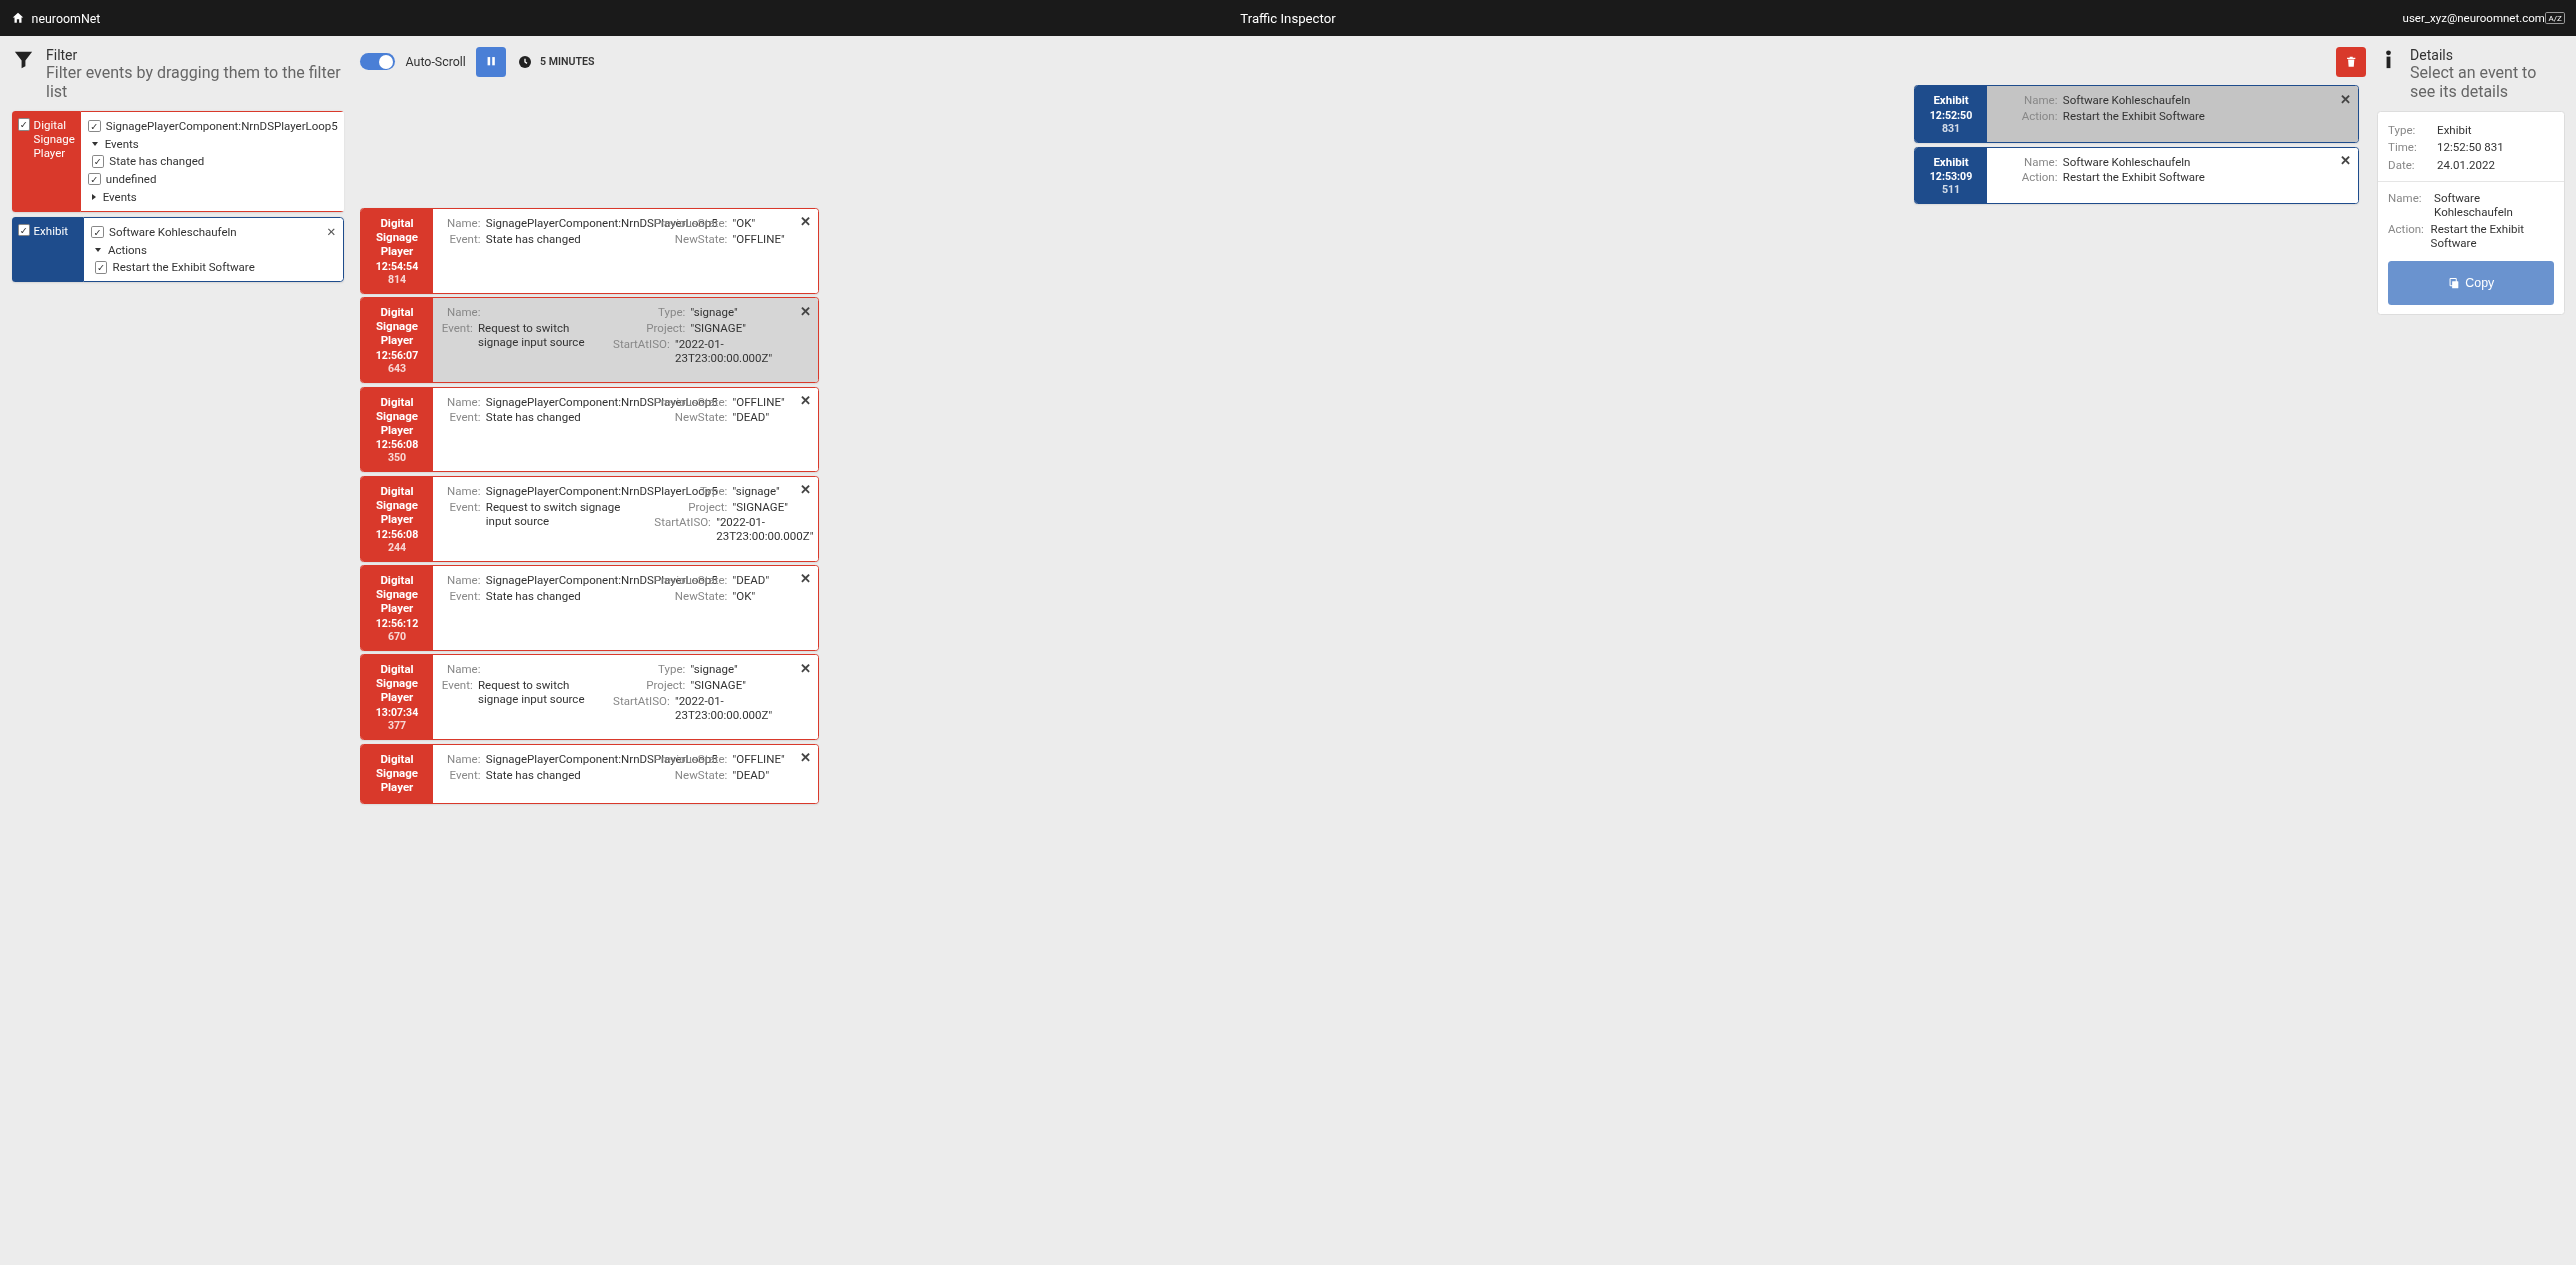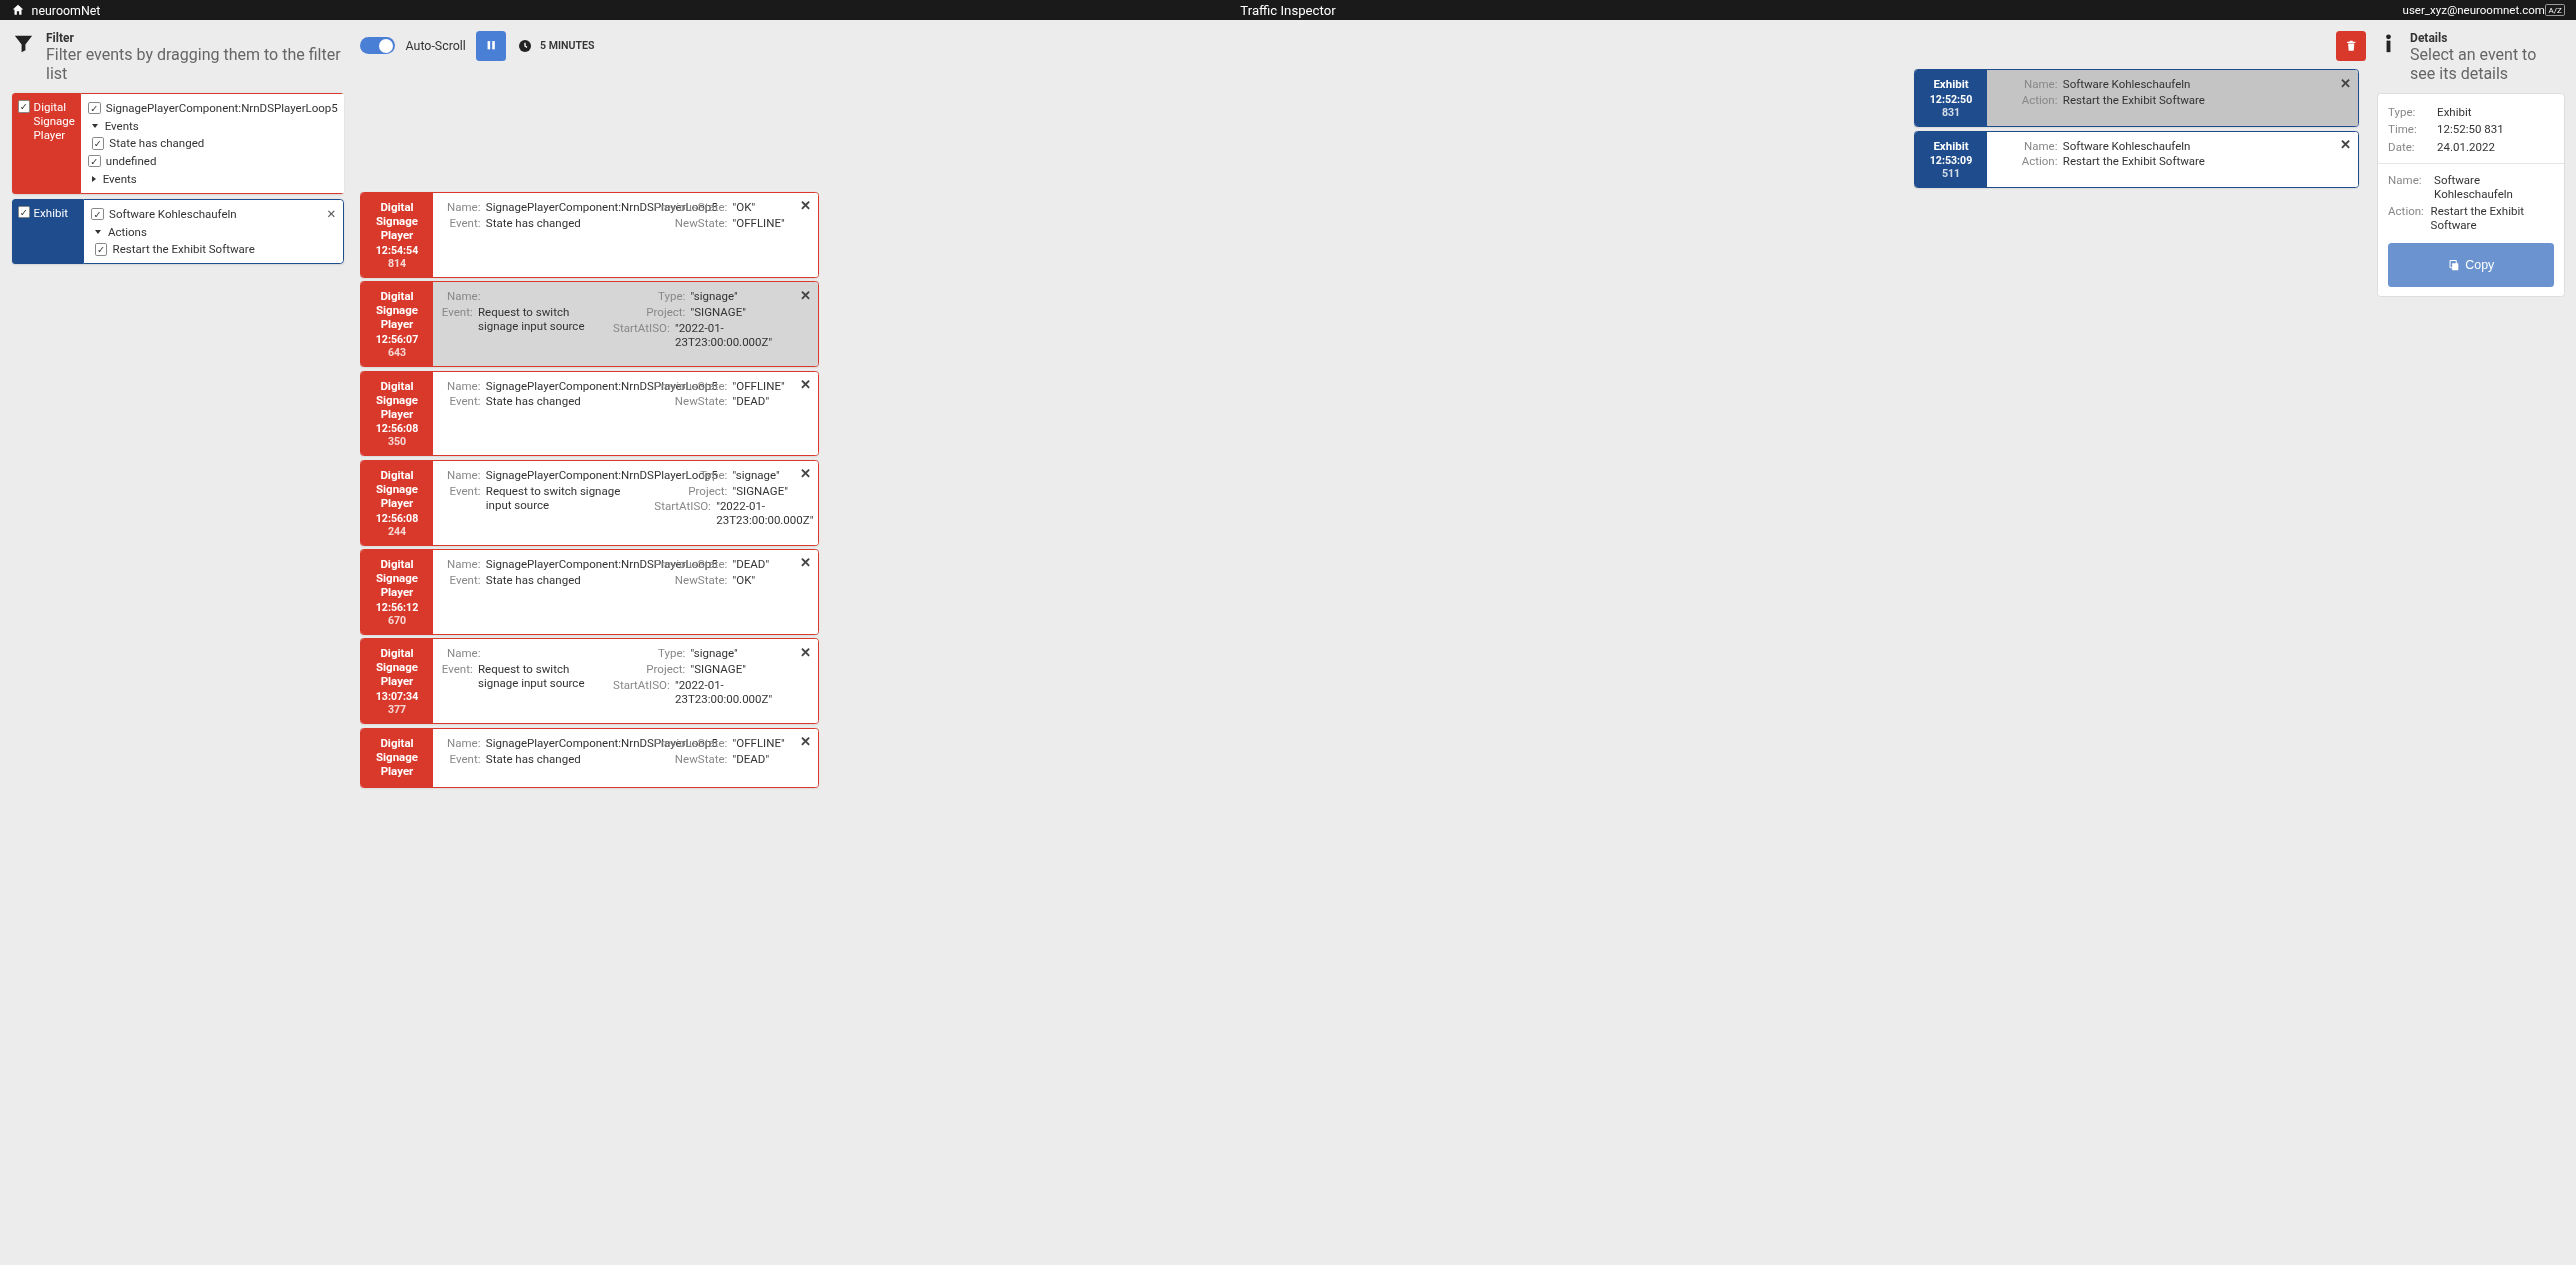--- a/index.html
+++ b/index.html
@@ -1,35 +1,35 @@
 <!DOCTYPE html>
 <html style="font-size:14px"><head>
 <meta charset="utf-8">
 <style>
   * { box-sizing: border-box; margin: 0; padding: 0; }
   body { font-family: -apple-system, BlinkMacSystemFont, "Segoe UI", Roboto, Arial, sans-serif; font-size: 12.4px; color: #333; background: #ececec; }
   
   
-  .topbar { background: #1a1a1a; color: #fff; height: 20px; display: flex; align-items: center; padding: 0 10.6px; justify-content: space-between; }
+  .topbar { background: #1a1a1a; color: #fff; height: 36px; display: flex; align-items: center; padding: 0 10.6px; justify-content: space-between; }
   .topbar-left { display: flex; align-items: center; gap: 7px; }
   .topbar-center { position: absolute; left: 50%; transform: translateX(-50%); font-size: 13.2px; }
   .topbar-right { display: flex; align-items: center; gap: 0; font-size: 11.5px; }
   .home-icon { width: 14px; height: 14px; }
   .kbd-icon { border: 0.9px solid #999; border-radius: 1.8px; padding: 0.9px 2.6px; font-size: 8px; }
 
   
   .main { display: flex; height: calc(100vh - 28px); }
   .col-left { width: 353px; padding: 10.6px 8.8px 10.6px 12.4px; display: flex; flex-direction: column; }
   .col-middle { flex: 1; padding: 10.6px 7px; display: flex; flex-direction: column; overflow: hidden; }
   .col-right { width: 203px; padding: 10.6px 10.6px 10.6px 3.5px; display: flex; flex-direction: column; }
 
   
   .panel-header { display: flex; align-items: flex-start; gap: 10.6px; margin-bottom: 10.6px; }
   .panel-header-icon { width: 23px; height: 23px; flex-shrink: 0; margin-top: 1.8px; }
-  .panel-header-title { font-size: 12px; font-weight: 700; }
+  .panel-header-title { font-size: 14px; font-weight: 400; }
   .panel-header-sub { font-size: 16px; color: #666; }
 
   
   .toolbar { display: flex; align-items: center; gap: 10.6px; }
   .toggle { width: 35px; height: 17.7px; background: #4a7fd6; border-radius: 8.8px; position: relative; }
   .toggle::after { content: ''; position: absolute; right: 1.8px; top: 1.8px; width: 14px; height: 14px; background: #fff; border-radius: 50%; }
   .btn-sq { width: 30px; height: 30px; background: #4a7fd6; border-radius: 3.5px; display: flex; align-items: center; justify-content: center; color: #fff; }
   .btn-trash { width: 30px; height: 30px; background: #d9392b; border-radius: 3.5px; display: flex; align-items: center; justify-content: center; color: #fff; margin-left: auto; }
   .clock-row { display: flex; align-items: center; gap: 7px; font-size: 10.6px; font-weight: 600; }
   .clock-icon { width: 16px; height: 16px; }

